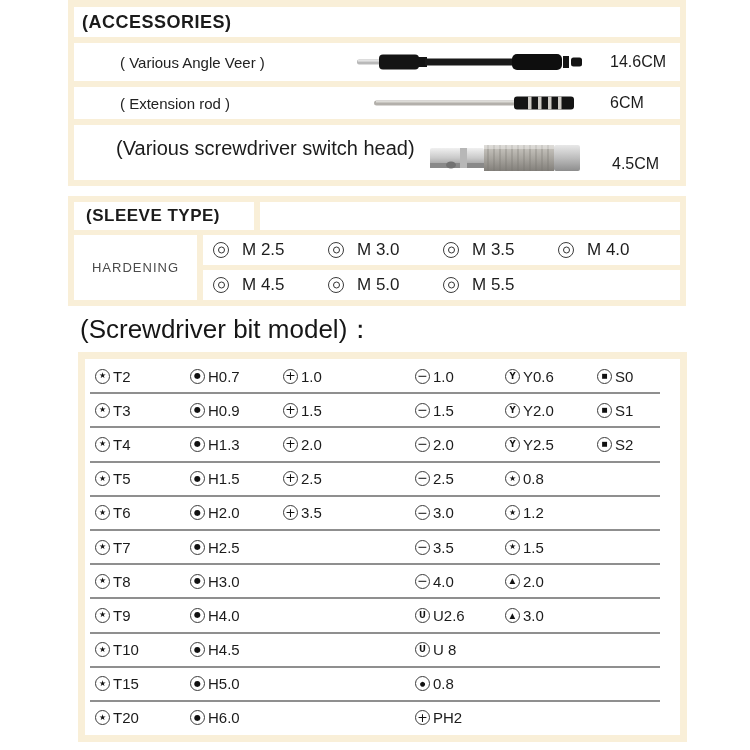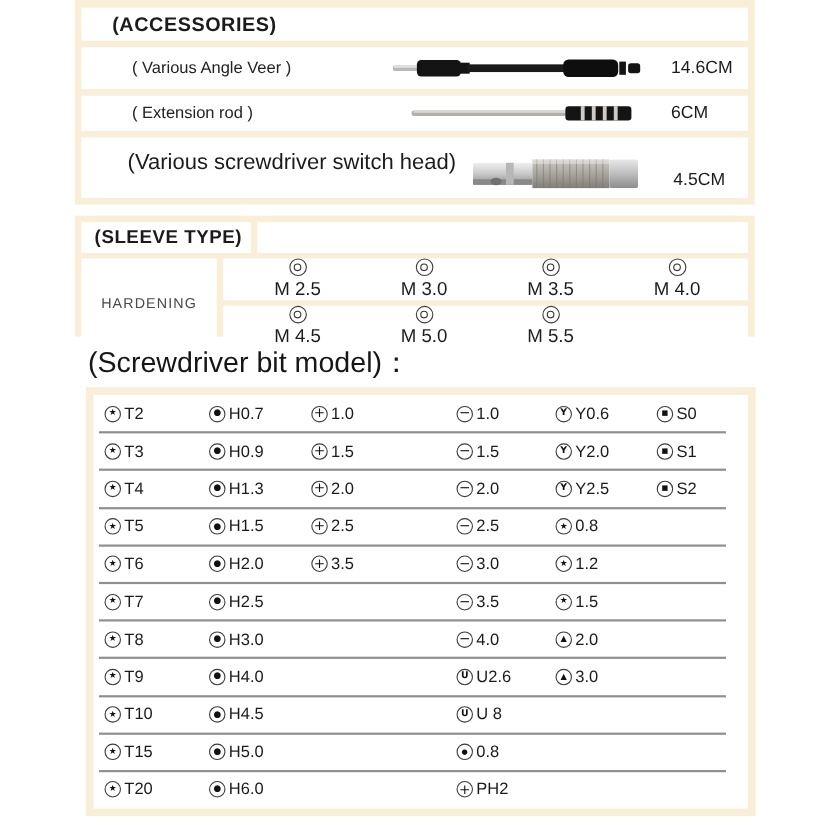--- a/index.html
+++ b/index.html
@@ -14,51 +14,51 @@
        width:15px;height:15px;border:1.6px solid #3c3c3c;border-radius:50%;
        box-sizing:border-box;flex:none;background:#fff;}
   .icn i{font-style:normal;line-height:1;color:#111;font-family:"DejaVu Sans",sans-serif;
          display:block;transform:translateY(-0.5px);}
   .icn .ring{width:7px;height:7px;border:1.5px solid #333;border-radius:50%;
              box-sizing:border-box;display:block;}
 
   
   .acc-block{position:absolute;left:68px;top:0;width:618px;height:186px;box-sizing:border-box;
              padding:7px 6px 6px 6px;display:flex;flex-direction:column;gap:6px;}
-  .acc-header{height:30px;flex:none;display:flex;align-items:center;padding-left:28px;}
+  .acc-header{height:30px;flex:none;display:flex;align-items:center;padding-left:8px;}
   .acc-title{font-size:18px;font-weight:600;letter-spacing:0.5px;color:#1b1b1b;}
   .acc-row{position:relative;flex:none;}
   .acc-row .lbl{position:absolute;left:10px;top:50%;transform:translateY(-50%);
                 font-size:15px;color:#222;margin-left:36px;}
   .acc-row .size{position:absolute;left:536px;top:50%;transform:translateY(-50%);
                  font-size:16px;font-weight:500;color:#1b1b1b;}
   .acc-row svg{position:absolute;}
   .row-veer{height:38px;}
   .row-veer svg{left:283px;top:50%;transform:translateY(-50%);}
   .row-ext{height:32px;}
   .row-ext svg{left:300px;top:50%;transform:translateY(-50%);}
   .row-head{flex:1;}
   .row-head .lbl{top:12px;transform:none;left:6px;font-size:20px;color:#1b1b1b;}
   .row-head svg{left:356px;top:15px;}
   .row-head .size{top:30px;transform:none;left:538px;}
 
   
   .sleeve-block{position:absolute;left:68px;top:196px;width:618px;height:110px;box-sizing:border-box;
                 padding:6px;display:flex;flex-direction:column;gap:5px;}
   .sleeve-header{height:28px;flex:none;display:flex;gap:6px;}
-  .sleeve-header .cell-l{width:154px;flex:none;display:flex;align-items:center;padding-left:12px;box-sizing:border-box;}
+  .sleeve-header .cell-l{width:180px;flex:none;display:flex;align-items:center;padding-left:12px;box-sizing:border-box;}
   .sleeve-header .cell-r{flex:1;}
   .sleeve-title{font-size:17px;font-weight:600;letter-spacing:0.5px;color:#1b1b1b;}
   .sleeve-body{flex:1;display:flex;gap:6px;}
   .sleeve-rowlabel{width:123px;flex:none;display:flex;align-items:center;justify-content:center;
                    font-size:13px;letter-spacing:1px;color:#4a4a4a;}
   .sleeve-values{flex:1;display:flex;flex-direction:column;gap:5px;}
   .sleeve-values-row{flex:1;display:grid;grid-template-columns:repeat(4,115px);
                      align-items:center;padding-left:10px;}
-  .sleeve-cell{display:inline-flex;align-items:center;gap:2px;font-size:17px;color:#1d1d1d;flex-direction:column;}
+  .sleeve-cell{display:inline-flex;align-items:center;gap:13px;font-size:17px;color:#1d1d1d;}
   .sleeve-cell .icn{width:16px;height:16px;}
 
   
   .bit-heading{position:absolute;left:80px;top:312px;font-size:26px;font-weight:500;color:#161616;}
 
   
   .bit-table{position:absolute;left:78px;top:352px;width:609px;height:390px;box-sizing:border-box;
              padding:7px;}
   .bit-table-inner{width:100%;height:100%;background:#fff;display:flex;flex-direction:column;}
   .bit-row{flex:1;position:relative;display:grid;

